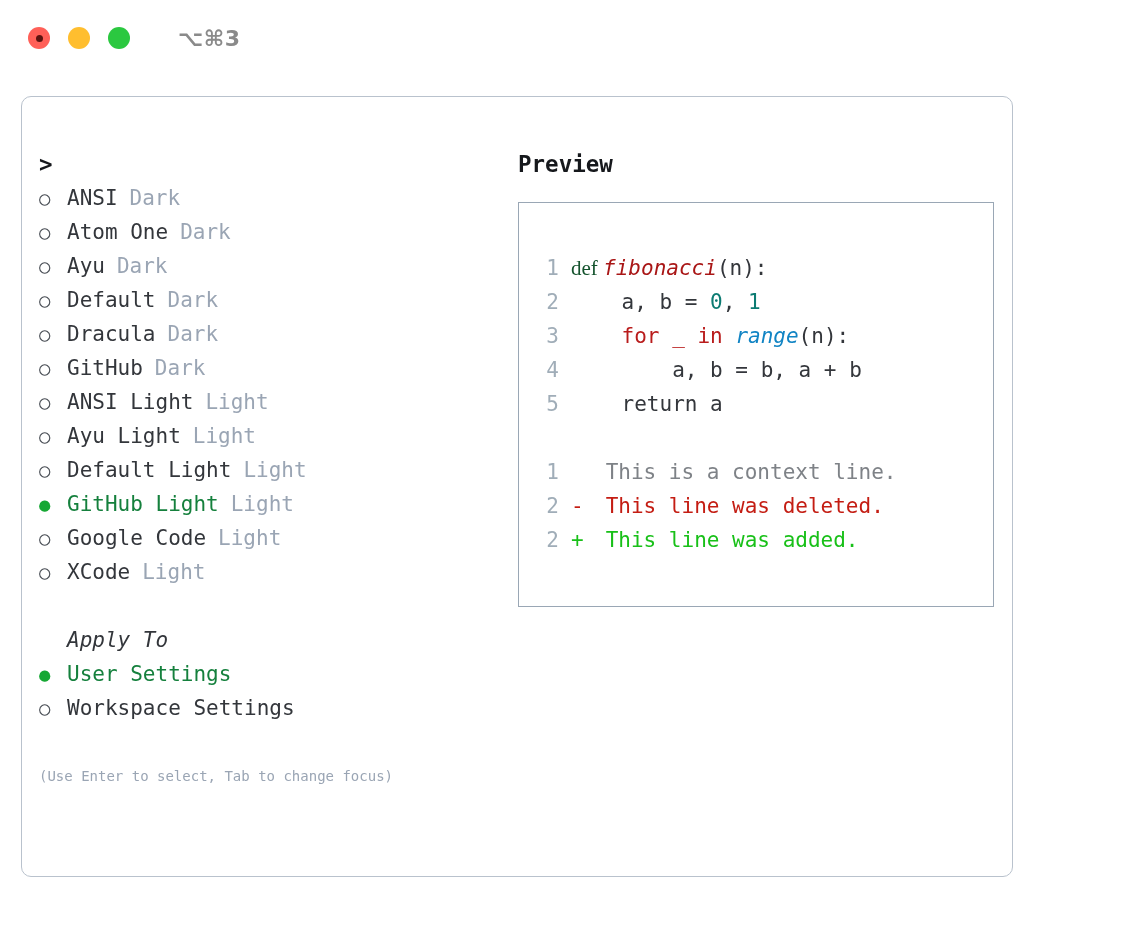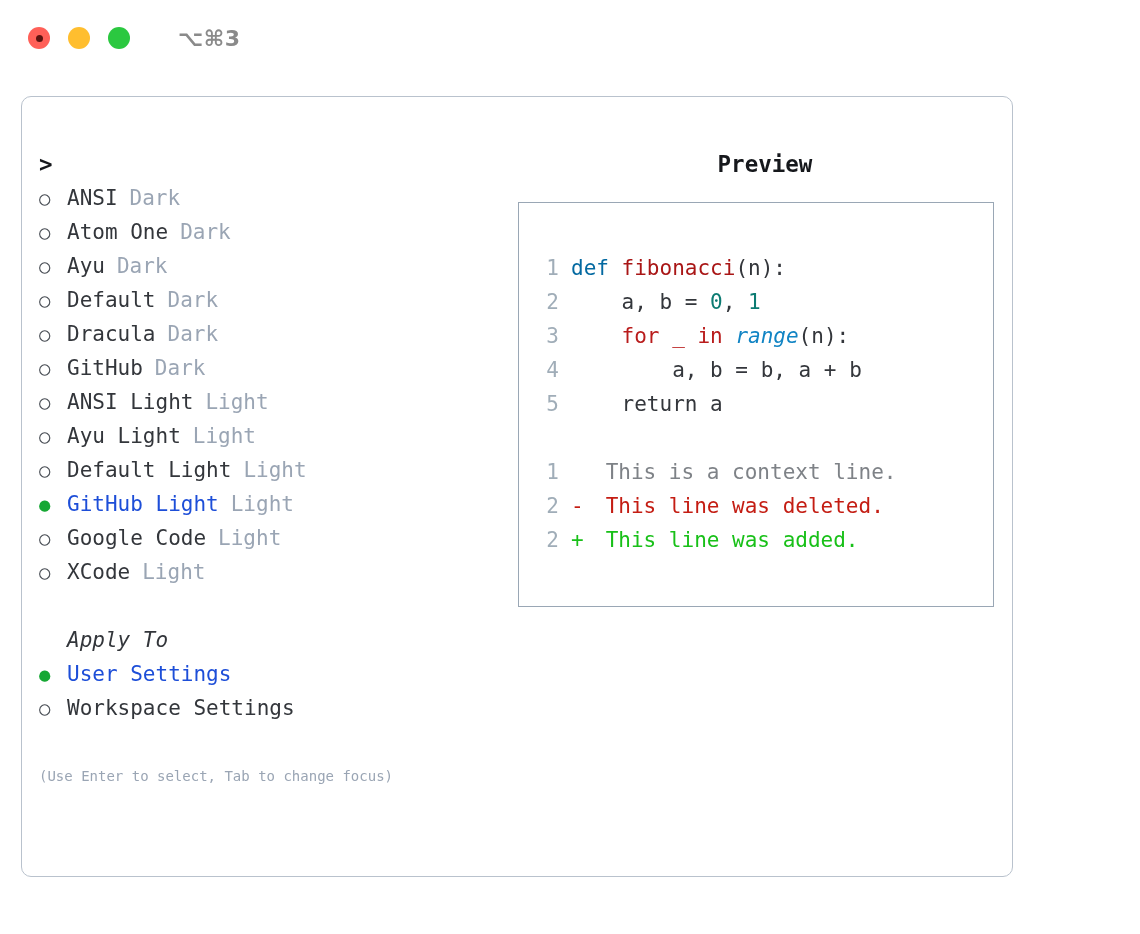--- a/index.html
+++ b/index.html
@@ -110,21 +110,21 @@
   }
   .marker {
     width: 28px;
     flex: 0 0 28px;
     font-size: 19px;
     color: #4b5057;
     line-height: 34px;
   }
   .marker.sel { color: #16a834; }
   .opt-label { color: #33363b; }
-  .opt.selected .opt-label { color: #1d4ed8; }
+  .opt.selected .opt-label { color: #15803d; }
   .opt-badge {
     color: #9aa5b4;
     margin-left: 12px;
   }
 
   .spacer-row { height: 34px; }
 
   .group-head {
     display: flex;
     line-height: 34px;
@@ -147,21 +147,20 @@
   .right-pane {
     flex: 1 1 auto;
     padding-left: 17px;
   }
   .preview-title {
     font-size: 22.5px;
     font-weight: bold;
     color: #16181c;
     line-height: 34px;
     margin-bottom: 21px;
-    text-align: center;
   }
   .preview-box {
     width: 476px;
     height: 405px;
     border: 1.5px solid #9aa7b5;
     box-sizing: border-box;
     padding: 48px 0 0 14px;
     background: #ffffff;
   }
 
@@ -177,22 +176,22 @@
     text-align: right;
     color: #a0adb8;
     margin-right: 12px;
   }
   .diffsign {
     width: 22px;
     flex: 0 0 22px;
   }
   .code-text { color: #33363b; }
 
-  .tok-def   { color: #0369a1; }
-  .tok-fn    { color: #a91616; }
+  .tok-def   { color: #14532d; font-family: Liberation Serif, serif; }
+  .tok-fn    { color: #a91616; font-style: italic; }
   .tok-num   { color: #0c7b72; }
   .tok-kw    { color: #b91c1c; }
   .tok-call  { color: #1184c4; font-style: italic; }
   .tok-plain { color: #33363b; }
 
   .diff-gap { height: 34px; }
   .d-context { color: #7e8287; }
   .d-del     { color: #c41d13; }
   .d-add     { color: #18c018; }
   .d-del .diffsign { color: #c41d13; }

